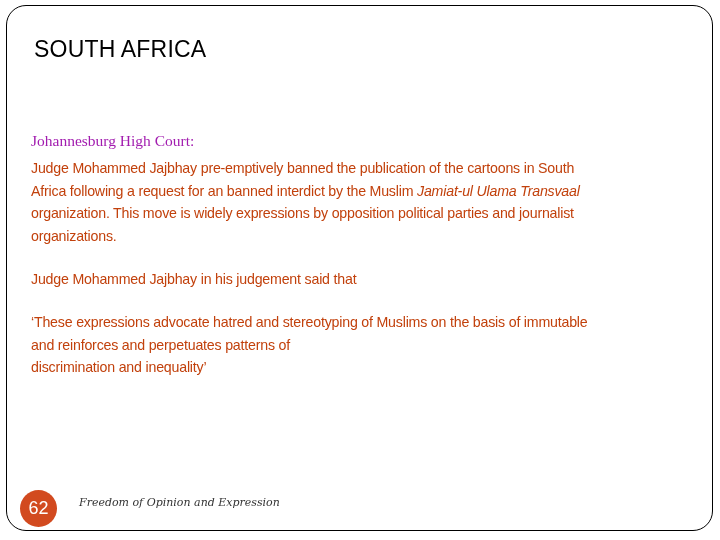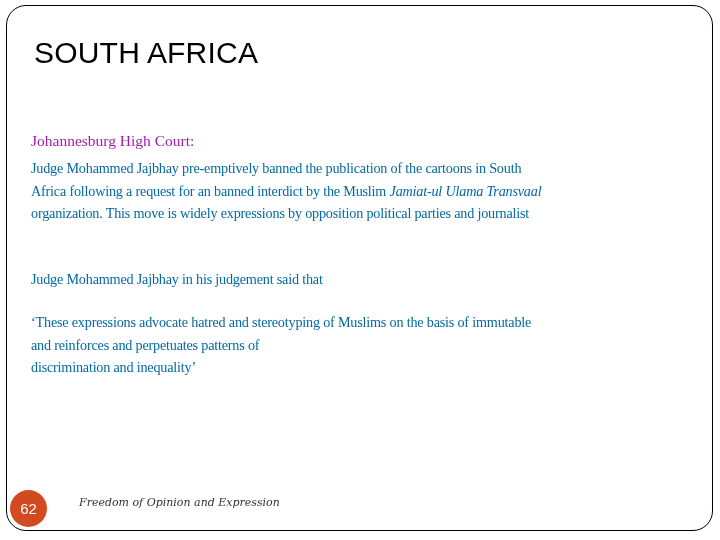--- a/index.html
+++ b/index.html
@@ -1,40 +1,41 @@
 <!DOCTYPE html>
 <html><head>
 <meta charset="utf-8">
 <style>
   html, body { margin:0; padding:0; }
   body { width:720px; height:540px; background:#fff; position:relative; overflow:hidden; }
   .frame { position:absolute; left:6px; top:5px; width:707px; height:526px; border:1.3px solid #000; border-radius:20px; box-sizing:border-box; }
-  .title { position:absolute; left:34px; top:36px; font-family:"Liberation Sans", sans-serif; font-size:30px; color:#000; letter-spacing:0.2px; }
+  .title { position:absolute; left:34px; top:36px; font-family:"Liberation Sans", sans-serif; font-size:23px; color:#000; letter-spacing:0.2px; }
   .subtitle { position:absolute; left:31px; top:132px; font-family:Liberation Serif, serif; font-size:15.5px; color:#a21caf; }
-  .body { position:absolute; left:31px; width:670px; font-family:Liberation Serif, serif; font-size:14.2px; line-height:22.5px; color:#0369a1; letter-spacing:-0.2px; }
+  .body { position:absolute; left:31px; width:670px; font-family:Liberation Sans, sans-serif; font-size:14.2px; line-height:22.5px; color:#c2410c; letter-spacing:-0.2px; }
   .p1 { top:157px; }
   .p2 { top:268px; }
   .p3 { top:311px; }
   .line { display:block; white-space:nowrap; }
   .it { font-style:italic; }
-  .badge { position:absolute; left:10px; top:490px; width:37px; height:37px; border-radius:50%; background:#d24a1f; color:#fff; font-family:"Liberation Sans", sans-serif; font-size:15px; display:flex; align-items:center; justify-content:center; }
+  .badge { position:absolute; left:20px; top:490px; width:37px; height:37px; border-radius:50%; background:#d24a1f; color:#fff; font-family:"Liberation Sans", sans-serif; font-size:18px; display:flex; align-items:center; justify-content:center; }
   .footer { position:absolute; left:79px; top:496px; font-family:"DejaVu Serif", serif; font-size:11px; color:#333;font-style:italic; }
 </style>
 </head>
 <body>
 
 <div class="frame"></div>
 
 <div class="title">SOUTH AFRICA</div>
 <div class="subtitle">Johannesburg High Court:</div>
 
 <div class="body p1">
   <span class="line">Judge Mohammed Jajbhay pre-emptively banned the publication of the cartoons in South</span>
   <span class="line"><span>Africa following a request for an banned interdict by the Muslim </span><span class="it">Jamiat-ul Ulama Transvaal</span></span>
   <span class="line">organization. This move is widely expressions by opposition political parties and journalist</span>
+  <span class="line">organizations.</span>
 </div>
 
 <div class="body p2">Judge Mohammed Jajbhay in his judgement said that</div>
 
 <div class="body p3">
   <span class="line">‘These expressions advocate hatred and stereotyping of Muslims on the basis of immutable</span>
   <span class="line">and reinforces and perpetuates patterns of</span>
   <span class="line">discrimination and inequality’</span>
 </div>
 

